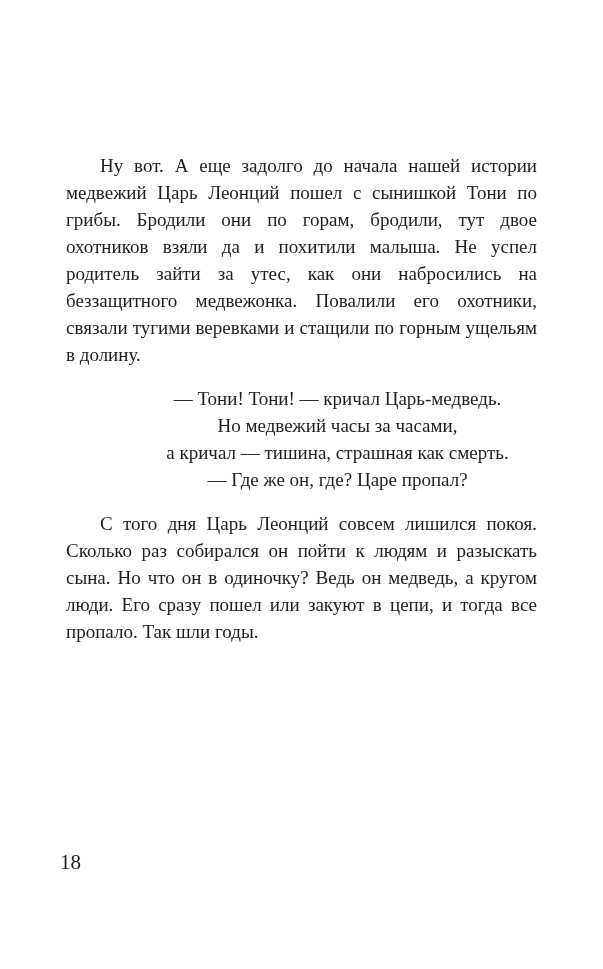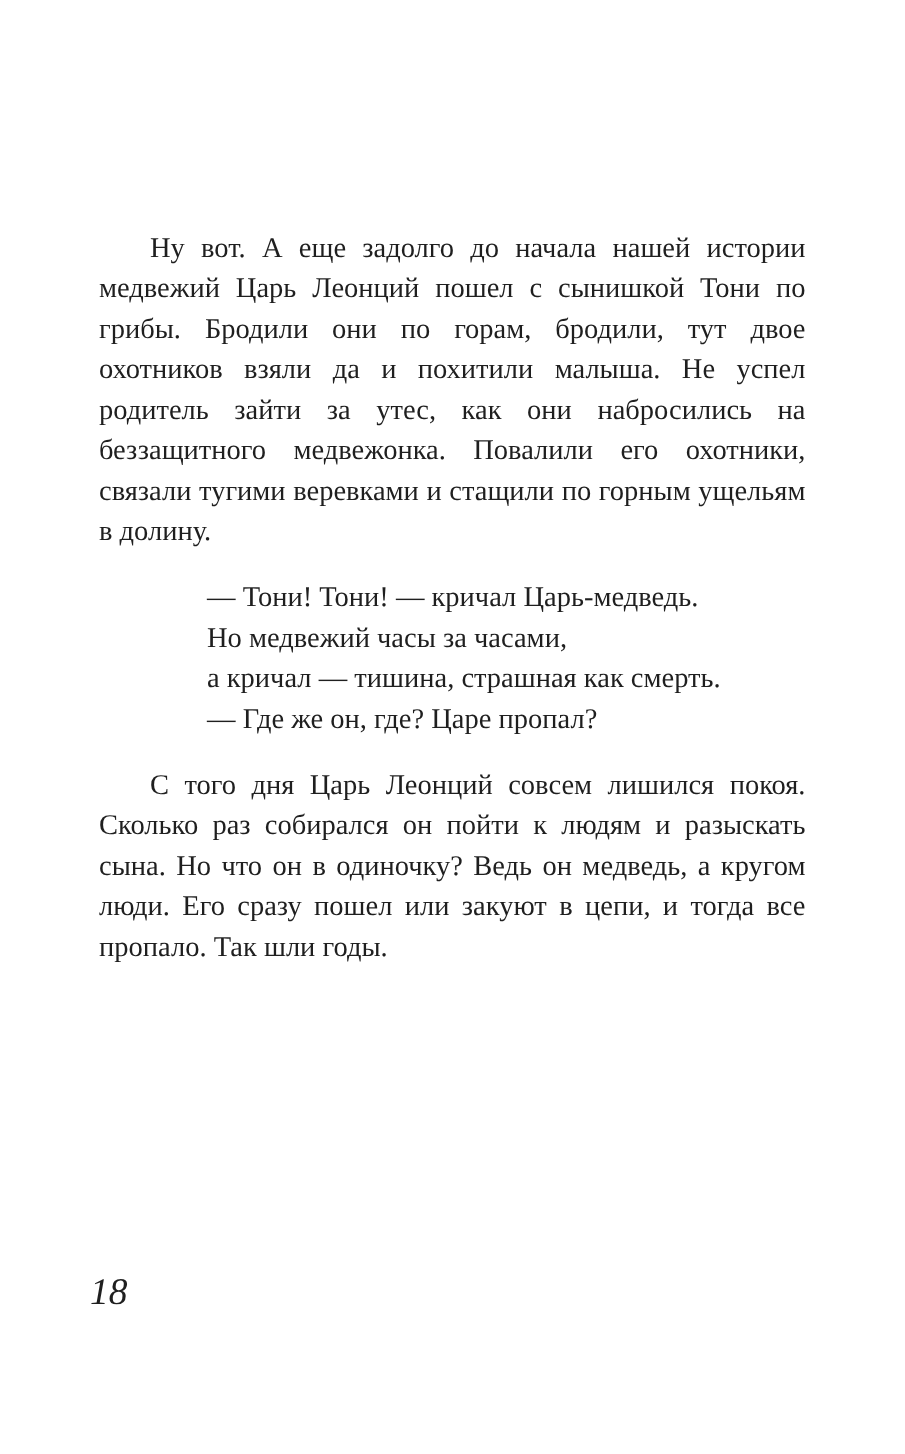--- a/index.html
+++ b/index.html
@@ -28,29 +28,28 @@
   .prose {
     margin: 0;
     text-align: justify;
     text-indent: 34px;
     hyphens: none;
   }
   .verse {
     margin: 17px 0 17px 72px;
   }
   .verse-line {
-    text-align: left;
+    text-align: center;
     white-space: nowrap;
   }
   .page-number {
     position: absolute;
     left: 60px;
     top: 850px;
-    font-size: 25px;
-    font-style: italic;
+    font-size: 21px;
     line-height: 24px;
   }
 </style>
 </head>
 <body>
 
 <div class="page">
   <div class="text-block">
 
     <p class="prose">Ну вот. А еще задолго до начала нашей истории медвежий Царь Леонций пошел с сынишкой Тони по грибы. Бродили они по горам, бродили, тут двое охотников взяли да и похитили малыша. Не успел родитель зайти за утес, как они набросились на беззащитного медвежонка. Повалили его охотники, связали тугими веревками и стащили по горным ущельям в долину.</p>

